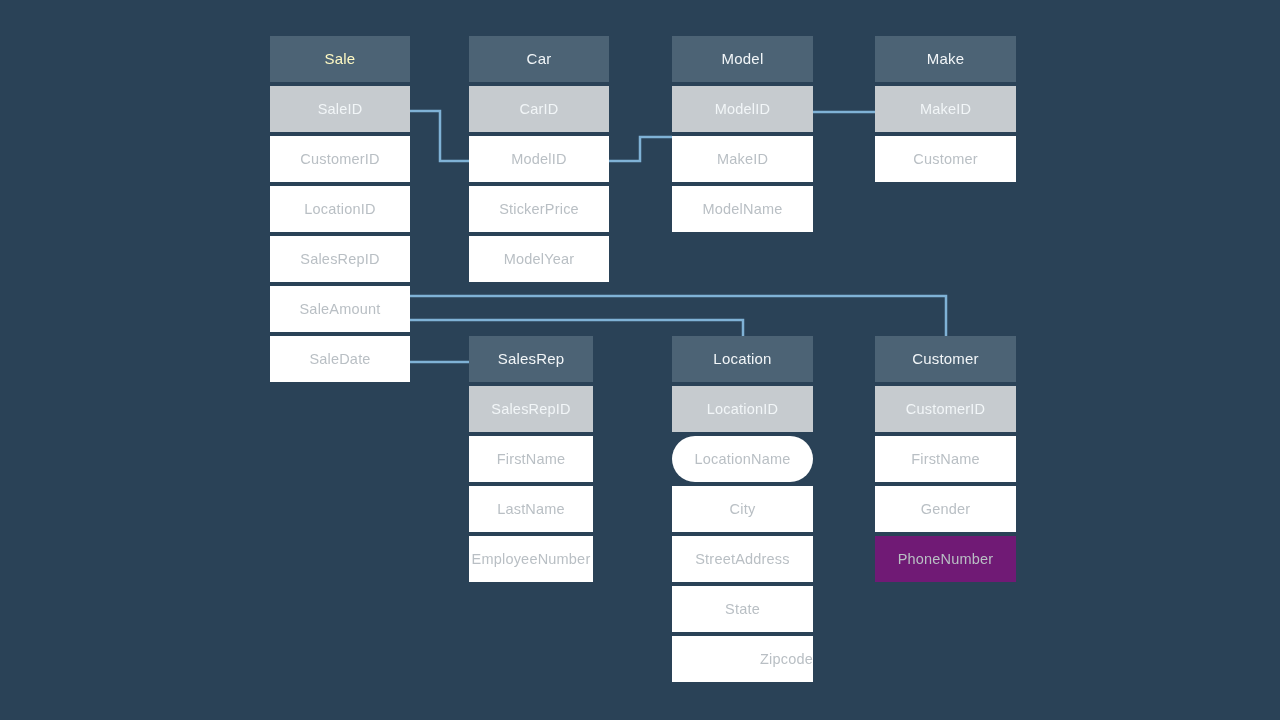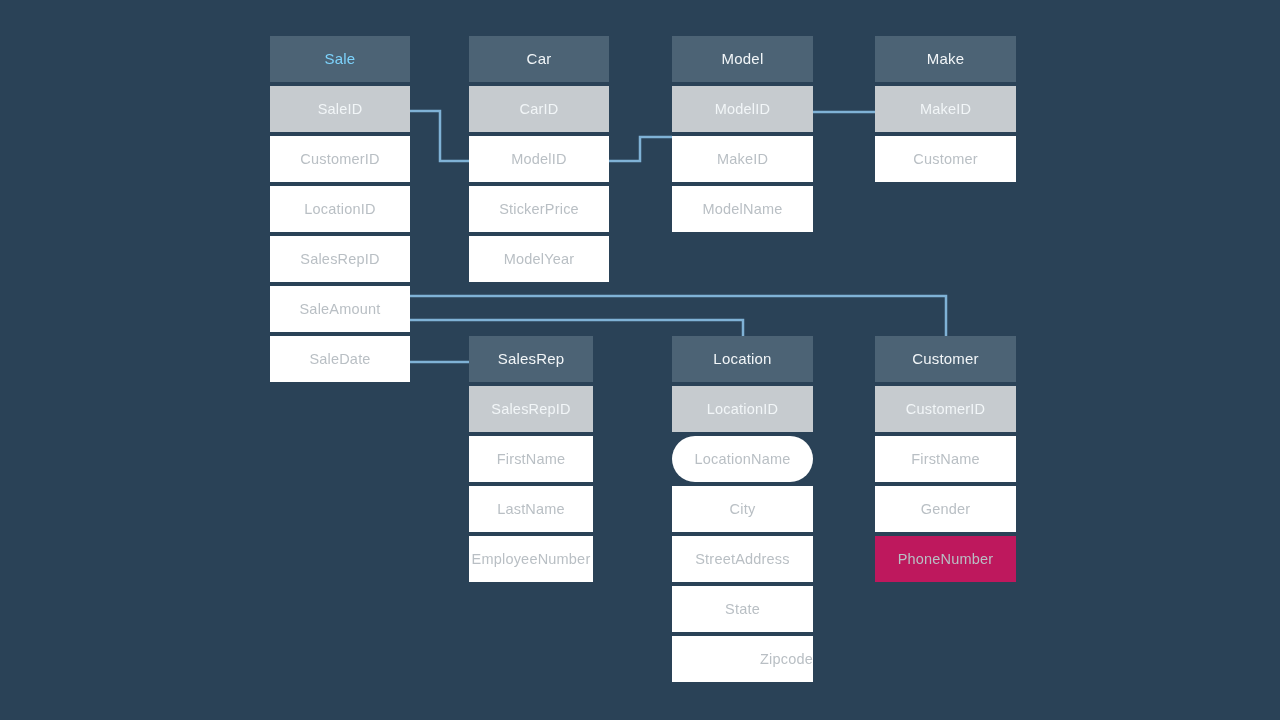--- a/index.html
+++ b/index.html
@@ -64,21 +64,21 @@
 <div id="canvas" style="background: rgb(42, 66, 87);">
   <svg id="connectors" viewBox="0 0 1280 720" xmlns="http://www.w3.org/2000/svg">
       <path d="M 410 111 L 440 111 L 440 161 L 469 161" fill="none" stroke="#7fb2d6" stroke-width="2.5"></path>
       <path d="M 609 161 L 640 161 L 640 137 L 672 137" fill="none" stroke="#7fb2d6" stroke-width="2.5"></path>
       <path d="M 813 112 L 875 112" fill="none" stroke="#7fb2d6" stroke-width="2.5"></path>
       <path d="M 410 296 L 946 296 L 946 336" fill="none" stroke="#7fb2d6" stroke-width="2.5"></path>
       <path d="M 410 320 L 743 320 L 743 336" fill="none" stroke="#7fb2d6" stroke-width="2.5"></path>
       <path d="M 410 362 L 469 362" fill="none" stroke="#7fb2d6" stroke-width="2.5"></path>
     </svg>
 <div class="entity" style="left: 270px; top: 36px; width: 140px;">
-      <div class="entity-header" style="background: rgb(76, 99, 117); color: #7dd3fc;">Sale</div>
+      <div class="entity-header" style="background: rgb(76, 99, 117); color: #fef9c3;">Sale</div>
       <div class="field pk" style="background: rgb(198, 203, 207); color: rgb(242, 246, 248);">SaleID</div>
       <div class="field" style="background: rgb(255, 255, 255); color: rgb(185, 191, 196);">CustomerID</div>
       <div class="field" style="background: rgb(255, 255, 255); color: rgb(185, 191, 196);">LocationID</div>
       <div class="field" style="background: rgb(255, 255, 255); color: rgb(185, 191, 196);">SalesRepID</div>
       <div class="field" style="background: rgb(255, 255, 255); color: rgb(185, 191, 196);">SaleAmount</div>
       <div class="field last" style="background: rgb(255, 255, 255); color: rgb(185, 191, 196);">SaleDate</div>
     </div>
     <div class="entity" style="left: 469px; top: 36px; width: 140px;">
       <div class="entity-header" style="background: rgb(76, 99, 117); color: rgb(242, 246, 248);">Car</div>
       <div class="field pk" style="background: rgb(198, 203, 207); color: rgb(242, 246, 248);">CarID</div>
@@ -111,15 +111,15 @@
       <div class="field" style="background: rgb(255, 255, 255); color: rgb(185, 191, 196);">City</div>
       <div class="field" style="background: rgb(255, 255, 255); color: rgb(185, 191, 196);">StreetAddress</div>
       <div class="field" style="background: rgb(255, 255, 255); color: rgb(185, 191, 196);">State</div>
       <div class="field last" style="background: rgb(255, 255, 255); color: rgb(185, 191, 196); text-align: right;">Zipcode</div>
     </div>
     <div class="entity" style="left: 875px; top: 336px; width: 141px;">
       <div class="entity-header" style="background: rgb(76, 99, 117); color: rgb(242, 246, 248);">Customer</div>
       <div class="field pk" style="background: rgb(198, 203, 207); color: rgb(242, 246, 248);">CustomerID</div>
       <div class="field" style="background: rgb(255, 255, 255); color: rgb(185, 191, 196);">FirstName</div>
       <div class="field" style="background: rgb(255, 255, 255); color: rgb(185, 191, 196);">Gender</div>
-      <div class="field last" style="background: #be185d; color: rgb(185, 191, 196);">PhoneNumber</div>
+      <div class="field last" style="background: #701a75; color: rgb(185, 191, 196);">PhoneNumber</div>
     </div>
   </div>
 
 </body></html>

